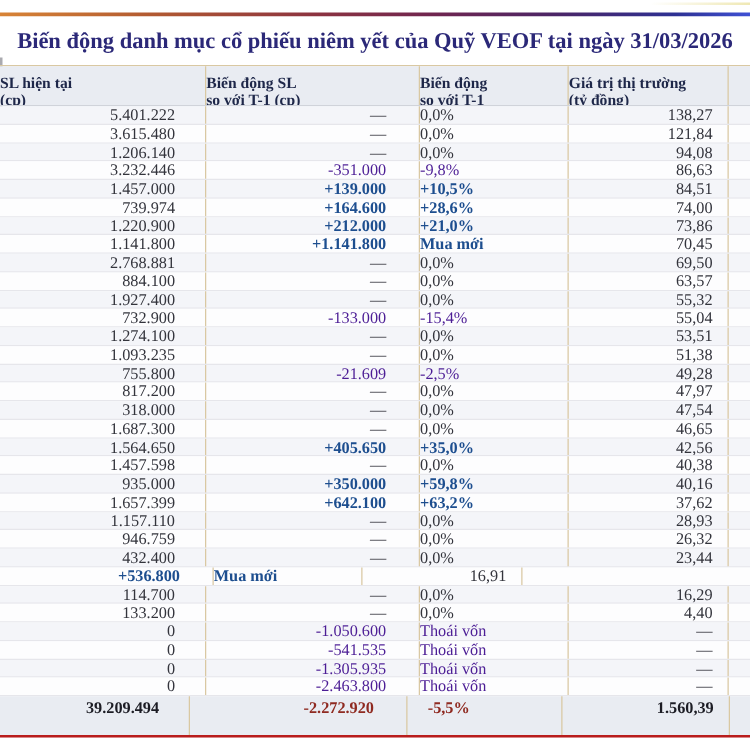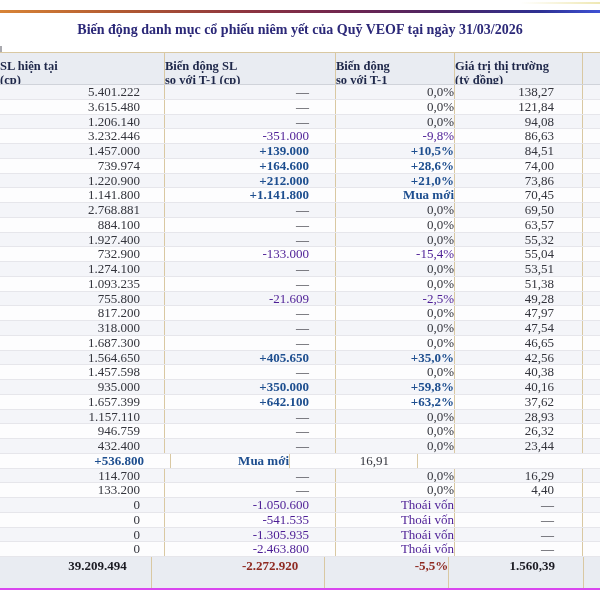--- a/index.html
+++ b/index.html
@@ -14,21 +14,21 @@
   .top-faint-line {
     position: absolute; top: 2px; right: 0; width: 80px; height: 2px;
     background: linear-gradient(90deg, rgba(240,233,180,0), #efe8b4);
   }
   .gradient-bar {
     position: absolute; top: 10px; left: 0; width: 600px; height: 3px;
     background: linear-gradient(90deg, #d88436 0%, #b25a31 20%, #8c3340 42%, #6f2550 58%, #4b2566 74%, #2e3193 90%, #3f51d4 100%);
   }
   .page-title {
     position: absolute; top: 22px; left: 0; width: 600px;
-    text-align: center; font-weight: bold; font-size: 14px; color: #2b2878;
+    text-align: center; font-weight: bold; font-size: 18px; color: #2b2878;
   }
   .left-edge-artifact {
     position: absolute; left: 0; top: 46px; width: 2px; height: 50px;
     background: #7d7d84; opacity: .65;
   }
   .portfolio-table {
     position: absolute; top: 52px; left: 0; width: 600px;
     border-top: 1px solid #d9c8a2;
   }
   .trow { display: flex; width: 600px; }
@@ -45,27 +45,27 @@
   }
   .header-row .tcell { text-align: left; padding-top: 6px; line-height: 14px; }
   .data-row {
     height: 14.75px; border-bottom: 1px solid #e6e6eb;
     font-size: 13px; line-height: 13px; color: #33343c;
     background: #fdfdfe;
   }
   .data-row:nth-child(odd) { background: #f4f5f9; }
   .cell-qty    { text-align: right; padding-right: 24px; }
   .cell-change { text-align: right; padding-right: 26px; }
-  .cell-pct    { text-align: right; }
-  .cell-value  { text-align: right; padding-right: 28px; }
+  .cell-pct    { text-align: left; }
+  .cell-value  { text-align: right; padding-right: 12px; }
   .data-row.up .cell-change,   .data-row.up .cell-pct   { color: #1d4e8f; font-weight: bold; }
   .data-row.down .cell-change, .data-row.down .cell-pct { color: #4c1d95; font-weight: normal; }
   .total-row {
     height: 33px; background: #e9ecf2;
-    border-bottom: 2px solid #d946ef;
+    border-bottom: 2px solid #b91c1c;
     font-size: 13px; line-height: 17px; font-weight: bold; color: #1c1c24; gap: 16px;
   }
   .total-row .cell-change, .total-row .cell-pct { color: #8f2a21; }
 </style>
 </head>
 <body>
 
 <div class="top-faint-line"></div>
 <div class="gradient-bar"></div>
 

